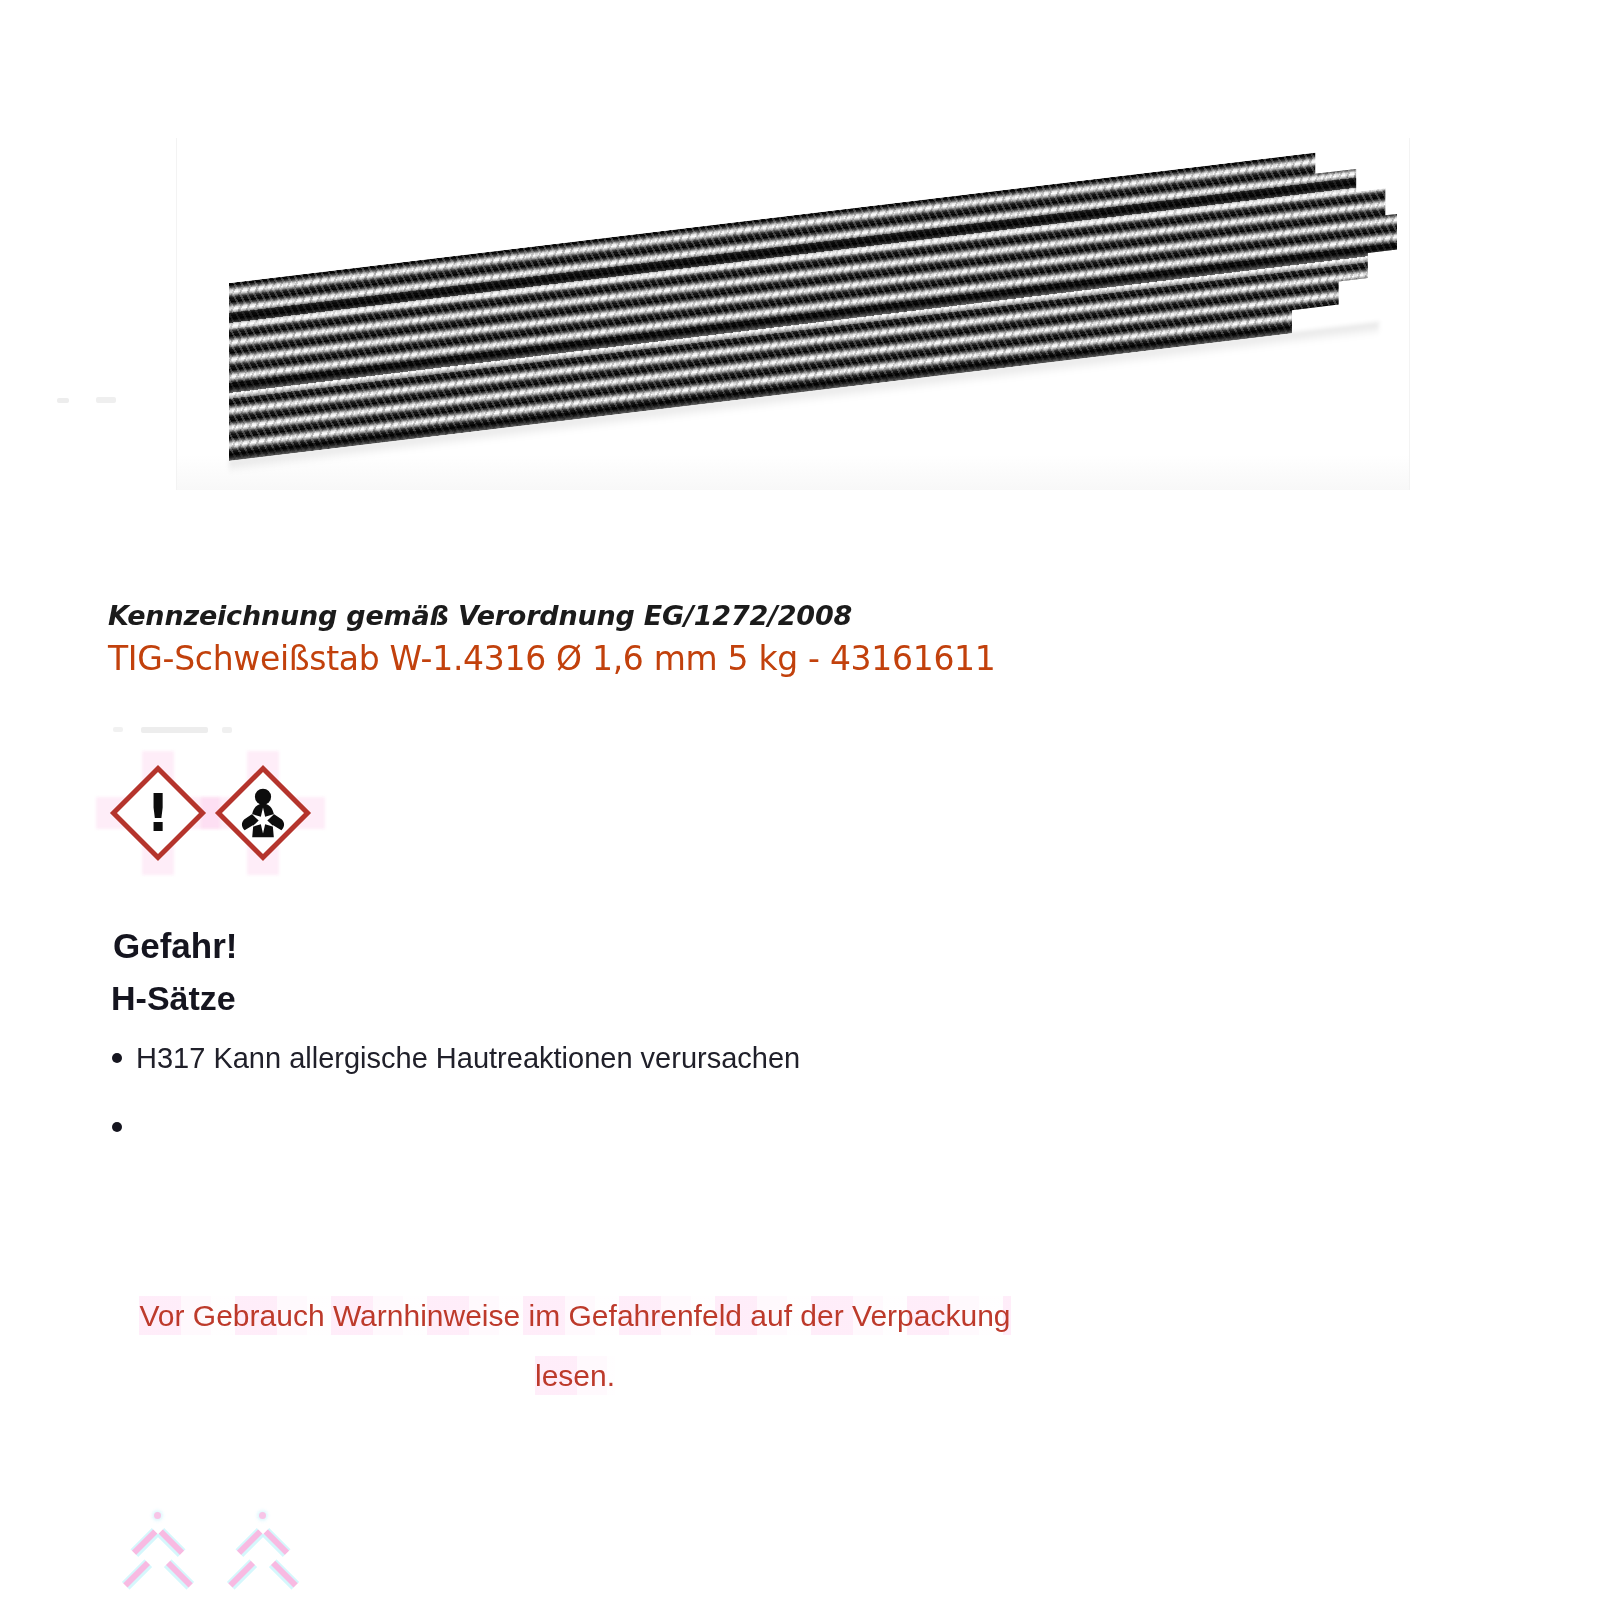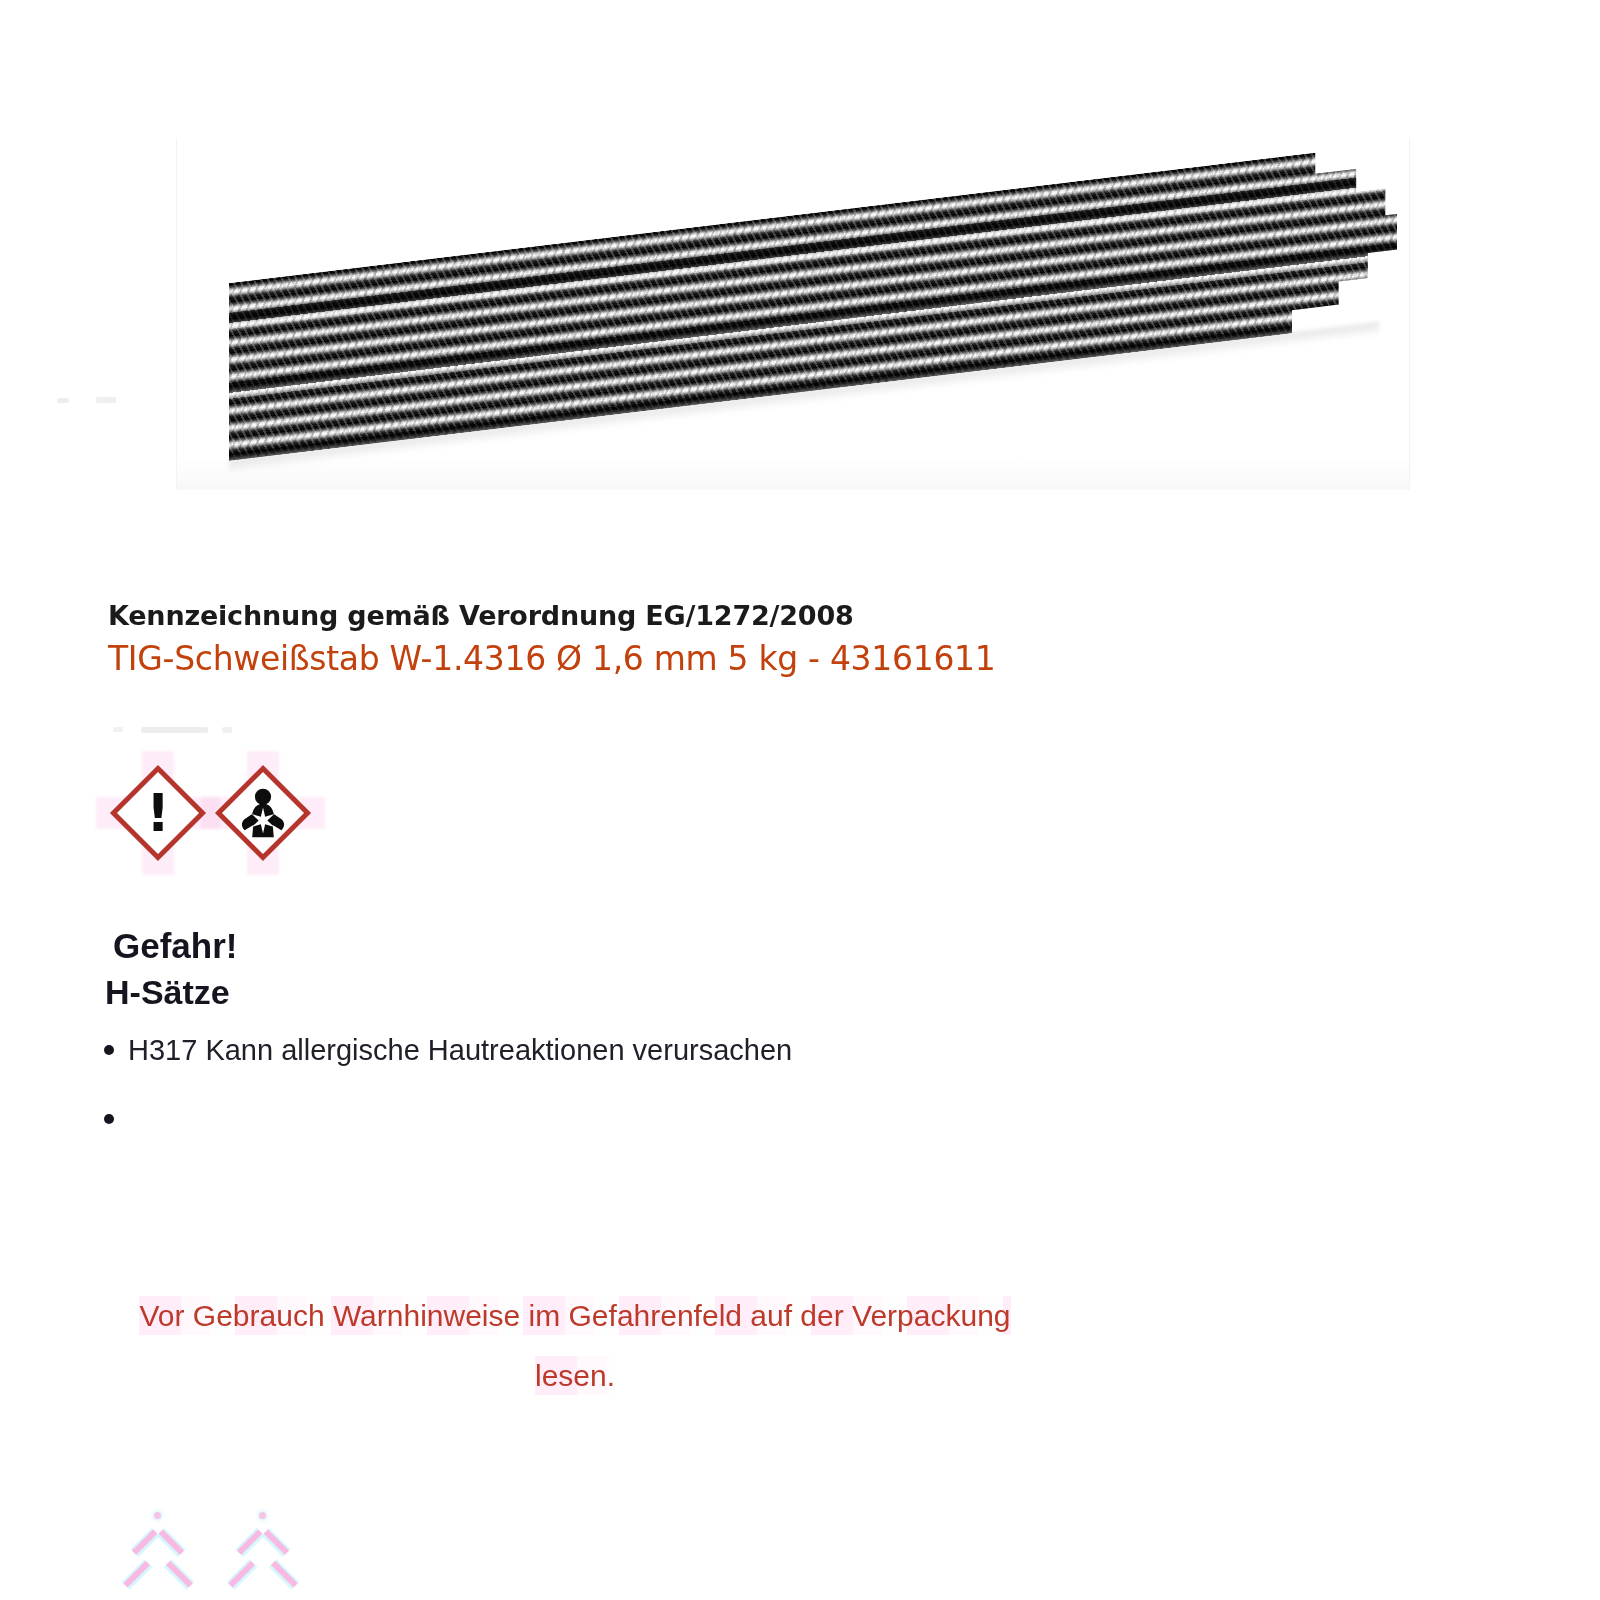--- a/index.html
+++ b/index.html
@@ -26,39 +26,39 @@
         background:repeating-linear-gradient(180deg,
           rgba(0,0,0,0) 0 30px,rgba(0,0,0,0.55) 30px 40px,
           rgba(255,255,255,0.30) 40px 46px,rgba(0,0,0,0) 46px 70px);}
   .rods-shadow{position:absolute;left:52px;top:322px;width:1150px;height:14px;
         transform:skewY(-6.85deg);transform-origin:0 0;
         background:linear-gradient(180deg,rgba(0,0,0,0.10),rgba(0,0,0,0));filter:blur(2px);}
 
   
   .header{position:absolute;left:108px;top:596px;}
   .title{margin:0;font-family:"DejaVu Sans", sans-serif;font-weight:bold;
-         font-size:27px;line-height:40px;letter-spacing:-0.2px;color:#1b1b1b;}
+         font-size:27px;line-height:40px;letter-spacing:-0.2px;color:#1b1b1b;font-style:italic;}
   .subtitle{margin:0;font-family:"DejaVu Sans", sans-serif;font-weight:normal;
          font-size:33px;line-height:46px;letter-spacing:-0.3px;color:#c2410c;}
 
   
   .halo{position:absolute;background:rgba(252,186,228,0.26);filter:blur(1.5px);}
   .diamond{position:absolute;top:779px;width:68px;height:68px;box-sizing:border-box;
            transform:rotate(45deg);border:5px solid #b5342c;background:#ffffff;}
   .diamond .inner{position:absolute;inset:0;display:flex;align-items:center;justify-content:center;
            transform:rotate(-45deg);}
   .excl{font-family:"DejaVu Sans", sans-serif;font-weight:bold;font-size:52px;
         line-height:52px;color:#0d0d0d;}
 
   
   .signal{position:absolute;left:105px;top:916px;margin:8px;
           font-size:35px;font-weight:bold;line-height:44px;color:#15151f;}
-  .section-title{position:absolute;left:105px;top:970px;margin:0;
+  .section-title{position:absolute;left:105px;top:970px;margin:6px;
           font-size:34px;font-weight:bold;line-height:44px;color:#15151f;}
-  .statements{position:absolute;left:96px;top:1018px;margin:8px;padding:0;list-style:none;
+  .statements{position:absolute;left:96px;top:1018px;margin:16px;padding:0;list-style:none;
           width:960px;}
   .statements li{position:relative;padding-left:24px;margin:0 0 20px 0;
           font-size:29px;line-height:49px;color:#20202a;}
   .statements li .bullet{position:absolute;left:0;top:19px;width:10px;height:10px;
           border-radius:50%;background:#15151f;}
 
   
   .warning{position:absolute;left:105px;top:1286px;margin:0;max-width:940px;
            font-size:30px;line-height:60px;color:#bd3a2b;text-align:center;}
   .warning .wash{background:

